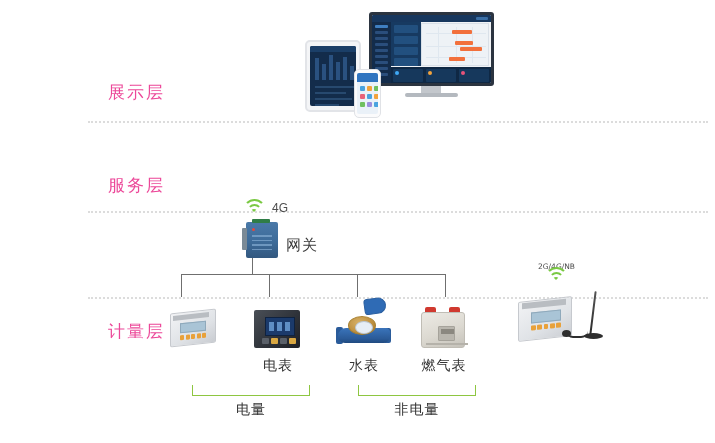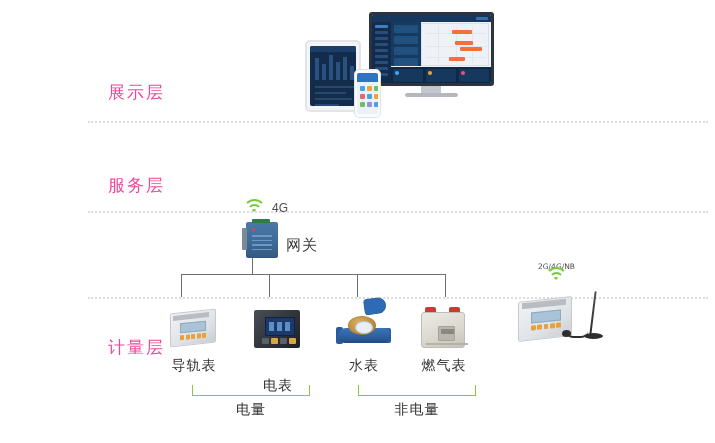--- a/index.html
+++ b/index.html
@@ -22,21 +22,21 @@
 
   
   .layer-label {
     position: absolute; left: 108px; width: 90px;
     font-size: 17px; color: #ec4899; letter-spacing: 2px;
     font-family: "DejaVu Sans", sans-serif; font-weight: 500;
   }
   #lab-display { top: 81px; }
   #lab-service { top: 174px; }
   #lab-gateway { top: 254px; }
-  #lab-meter   { top: 336px; }
+  #lab-meter   { top: 320px; }
 
   
   #display-group { position: absolute; left: 305px; top: 12px; width: 230px; height: 105px; }
 
   
   .monitor { position: absolute; left: 64px; top: 0px; width: 125px; height: 80px; }
   .monitor-bezel {
     position:absolute; left:0; top:0; width:125px; height:74px;
     background:#2b3440; border-radius:3px; padding:3px;
   }
@@ -343,38 +343,37 @@
     <div class="din-top"></div>
     <div class="din-lcd"></div>
     <div class="din-btns">
         <i></i>
         <i></i>
         <i></i>
         <i></i>
         <i></i>
       </div>
   </div>
-  <div class="dev-label" style="left:152px; width:84px;">导轨表</div>
 
   <div class="device" id="dev-elec">
     <div class="el-body">
       <div class="el-screen">
           <i style="left:3px;"></i>
           <i style="left:11px;"></i>
           <i style="left:19px;"></i>
         </div>
       <div class="el-face">
           <i></i>
           <i class="amber"></i>
           <i></i>
           <i class="amber"></i>
         </div>
     </div>
   </div>
-  <div class="dev-label" style="left:236px; width:84px;margin-top:20px;">电表</div>
+  <div class="dev-label" style="left:236px; width:84px;">电表</div>
 
   <div class="device" id="dev-water">
     <div class="wm-lid"></div>
     <div class="wm-flange-l"></div>
     <div class="wm-flange-r"></div>
     <div class="wm-body"></div>
     <div class="wm-dial"></div>
   </div>
   <div class="dev-label" style="left:322px; width:84px;">水表</div>
 

